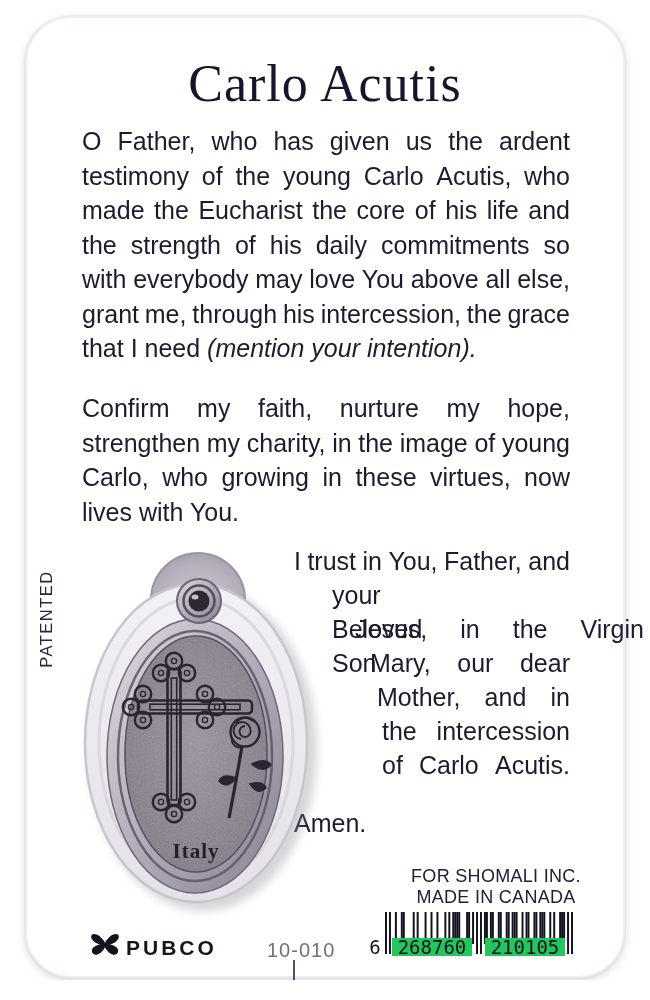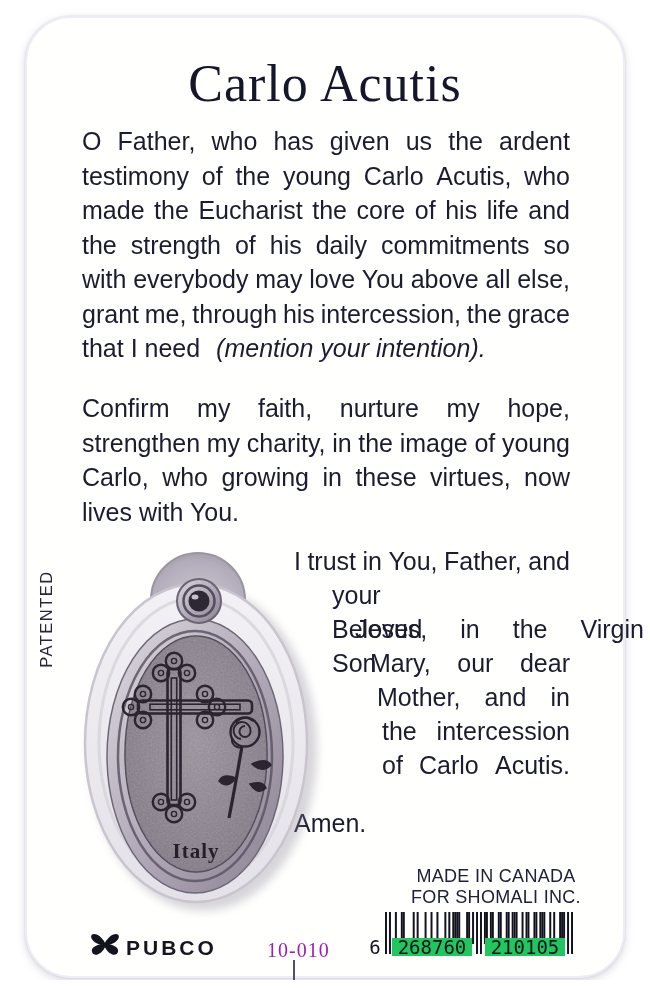--- a/index.html
+++ b/index.html
@@ -17,29 +17,29 @@
   .p3{left:267px;top:526px;width:276px;}
   .p3 .jl,.p3 .plain{height:34px;line-height:34px;font-size:25px;white-space:nowrap;}
   .flexline{display:flex;justify-content:space-between;white-space:nowrap;}
   .p3 .jl:nth-child(2){margin-left:38px;flex-direction:column;}
   .p3 .jl:nth-child(3){margin-left:61px;gap:33px;}
   .p3 .jl:nth-child(4){margin-left:76px;}
   .p3 .jl:nth-child(5){margin-left:83px;}
   .p3 .jl:nth-child(6){margin-left:88px;}
   .p3 .jl:nth-child(7){margin-left:88px;}
   .amen{margin-top:24px;padding-right:2px;font-size:25px;height:34px;line-height:34px;}
-  .italic{font-style:italic;margin-left:9px;}
+  .italic{font-style:italic;}
   .patented{width:130px;height:18px;line-height:18px;left:-46px;top:592px;transform:rotate(-90deg);
             font-size:16.5px;letter-spacing:1.5px;text-align:center;color:#26263a;}
   .medal{left:35px;top:524px;width:270px;height:380px;}
   .origin{left:369px;top:848px;width:200px;text-align:center;font-size:18px;line-height:21px;
           letter-spacing:.3px;color:#20203a;}
   .butterfly{left:63px;top:914px;width:30px;height:25px;}
   .brand{left:99px;top:918px;font-size:21px;font-weight:bold;letter-spacing:3px;color:#15151f;text-align:center;}
-  .itemno{left:240px;top:921px;font-size:20px;letter-spacing:1px;color:#a21caf;font-family:Liberation Serif, serif;}
+  .itemno{left:240px;top:921px;font-size:20px;letter-spacing:1px;color:#737373;}
   .tick{left:266px;top:942px;width:2px;height:26px;background:#50506a;}
   .barcode{left:358px;top:894px;width:188px;height:48px;}
   .barcode svg{position:absolute;left:0;top:0;}
   .bcd{position:absolute;top:26px;height:18px;line-height:18px;background:#22c55e;text-align:center;
        font-family:"DejaVu Sans Mono","Liberation Mono",monospace;font-size:19px;color:#131320;}
   .bc-d1{left:-18px;width:16px;background:transparent;}
   .bc-g1{left:7px;width:80px;}
   .bc-g2{left:100px;width:80px;}
 </style>
 </head>
@@ -281,22 +281,22 @@
 
       <g>
         <circle cx="137" cy="59" r="22" fill="url(#rimG)" stroke="#6b6473" stroke-width="2"></circle>
         <circle cx="137" cy="59" r="15.5" fill="none" stroke="#544d5e" stroke-width="2.5"></circle>
         <circle cx="137" cy="59" r="10.5" fill="#2d2834"></circle>
         <ellipse cx="133" cy="55" rx="3.5" ry="2.5" fill="#d6d2da" opacity=".9"></ellipse>
       </g>
     </svg>
 
     <div class="origin">
+      <div>FOR SHOMALI INC.</div>
       <div>MADE IN CANADA</div>
-      <div>FOR SHOMALI INC.</div>
     </div>
 
     <svg class="butterfly" viewBox="0 0 34 28">
       <path d="M17,12 C13,4 5,0 2,3 C-1,7 6,13 12,14 C5,15 0,19 3,24 C6,28 14,24 17,17 C20,24 28,28 31,24 C34,19 29,15 22,14 C28,13 35,7 32,3 C29,0 21,4 17,12 Z" fill="#14141f"></path>
     </svg>
     <div class="brand">PUBCO</div>
     <div class="itemno">10-010</div>
     <div class="tick"></div>
 
     <div class="barcode">

